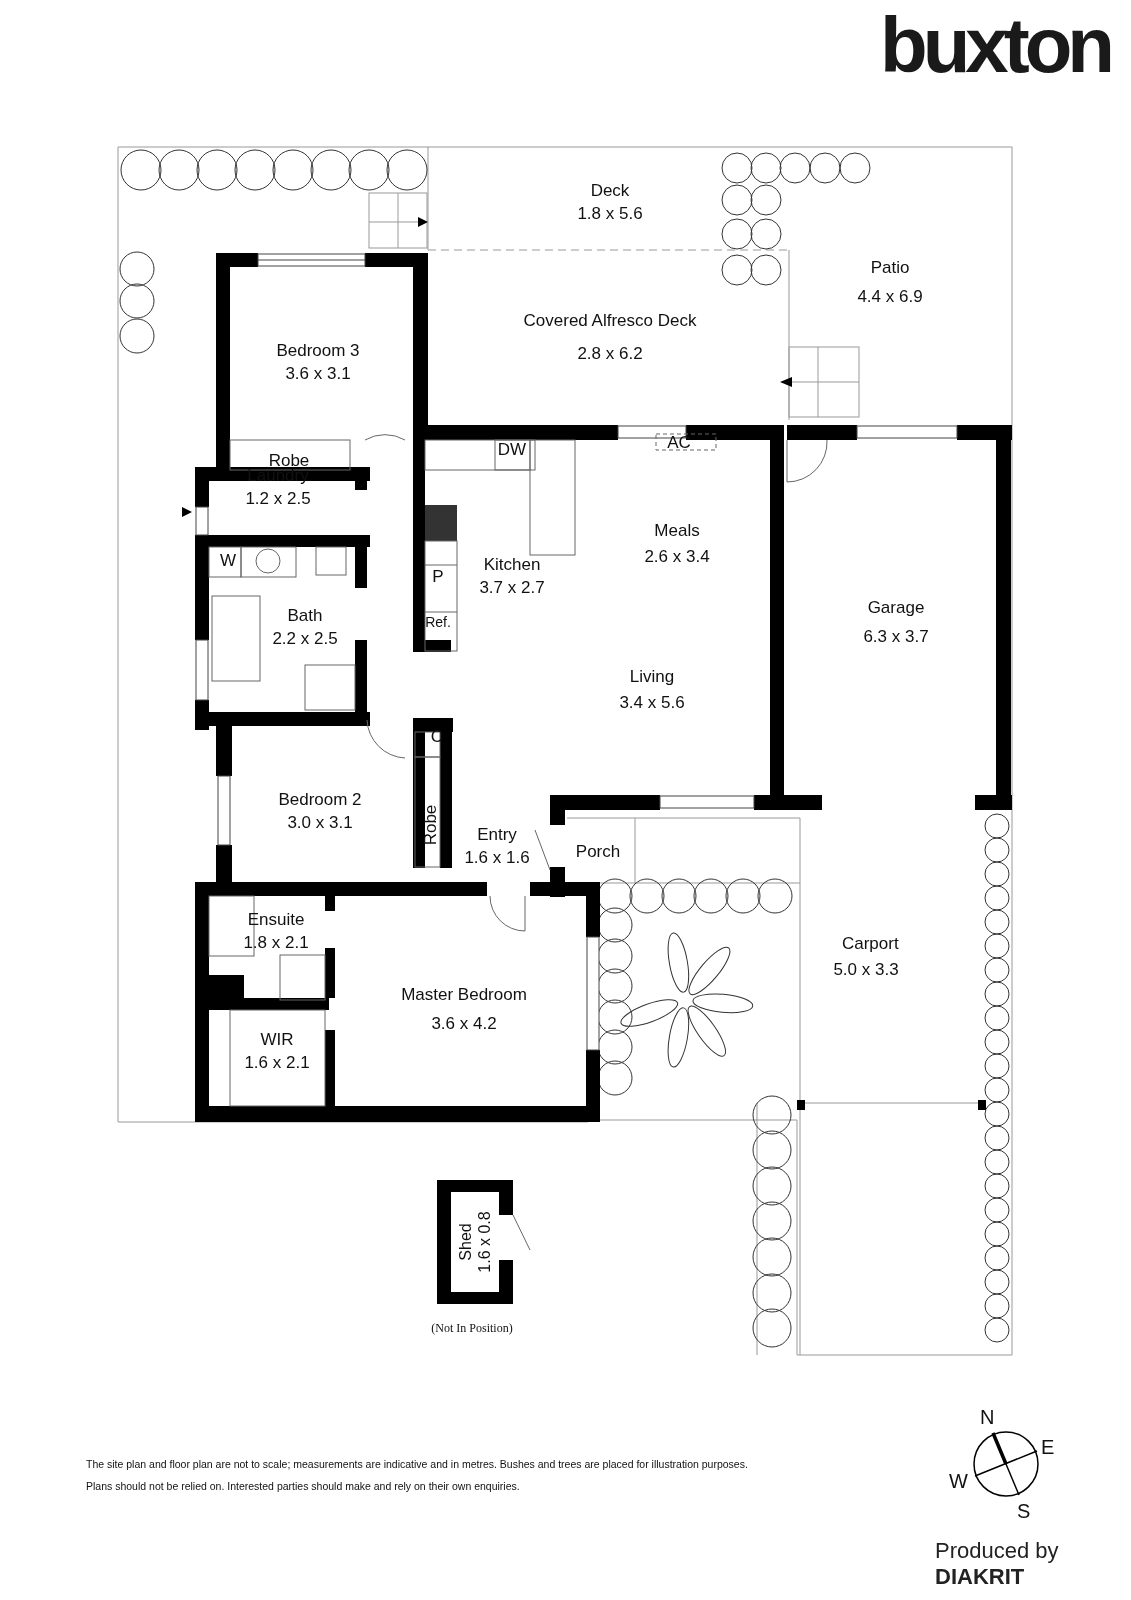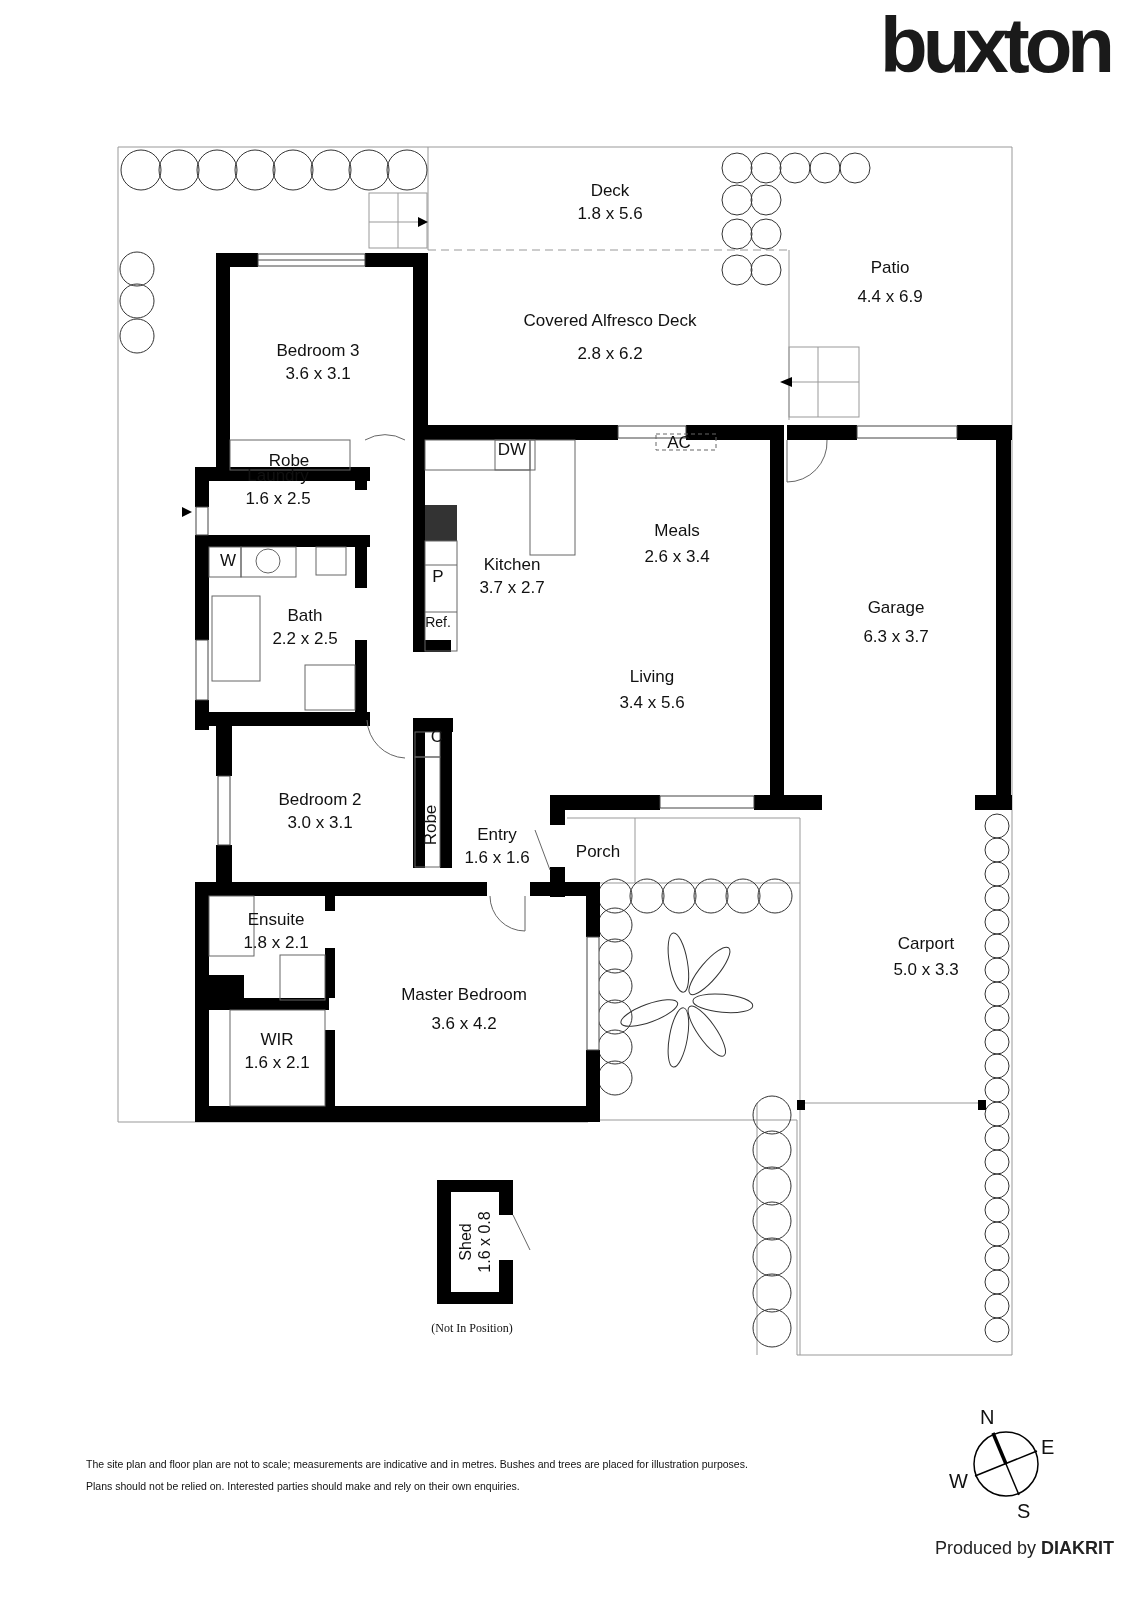--- a/index.html
+++ b/index.html
@@ -5,21 +5,21 @@
   html,body{margin:0;padding:0;background:#fff;}
   body{width:1131px;height:1600px;position:relative;overflow:hidden;font-family:"Liberation Sans",sans-serif;color:#111;}
   .abs{position:absolute;}
   .logo{left:880px;top:6px;font-family:"Liberation Sans",sans-serif;font-weight:bold;font-size:78px;letter-spacing:-5px;color:#1a1a1a;line-height:1;}
   svg.plan{position:absolute;left:0;top:0;}
   .lbl{position:absolute;text-align:center;font-size:17px;line-height:1.35;white-space:nowrap;transform:translate(-50%,-50%);}
   .lbl.small{font-size:16px;}
   .lbl.vert{transform:translate(-50%,-50%) rotate(-90deg);}
   .disclaimer{left:86px;font-size:10.5px;color:#111;}
   .compass-l{position:absolute;font-size:20px;}
-  .produced{left:935px;top:1538px;font-size:18px;color:#222;}
+  .produced{left:935px;top:1538px;font-size:22px;color:#222;}
   .produced b{font-weight:bold;}
   .notpos{font-size:12px;font-family:Liberation Serif, serif;}
 </style>
 </head>
 <body>
 
 <div class="abs logo">buxton</div>
 
 <svg class="plan" width="1131" height="1600" viewBox="0 0 1131 1600">
   <defs>
@@ -256,21 +256,21 @@
   </div>
 <div class="lbl" style="left:318px;top:363px;">
     <div>Bedroom 3</div>
     <div>3.6 x 3.1</div>
   </div>
 <div class="lbl" style="left:289px;top:461px;">
     <div>Robe</div>
   </div>
 <div class="lbl" style="left:278px;top:488px;text-align:center;">
     <div>Laundry</div>
-    <div>1.6 x 2.5</div>
+    <div>1.2 x 2.5</div>
   </div>
 <div class="lbl" style="left:305px;top:628px;">
     <div>Bath</div>
     <div>2.2 x 2.5</div>
   </div>
 <div class="lbl" style="left:512px;top:577px;">
     <div>Kitchen</div>
     <div>3.7 x 2.7</div>
   </div>
 <div class="lbl" style="left:677px;top:544px;">
@@ -304,21 +304,21 @@
     <div>1.8 x 2.1</div>
   </div>
 <div class="lbl" style="left:277px;top:1052px;">
     <div>WIR</div>
     <div>1.6 x 2.1</div>
   </div>
 <div class="lbl" style="left:464px;top:1010px;">
     <div>Master Bedroom</div>
     <div style="margin-top:6px">3.6 x 4.2</div>
   </div>
-<div class="lbl" style="left:926px;top:957px;">
+<div class="lbl" style="left:866px;top:957px;text-align:right;">
     <div>Carport</div>
     <div style="margin-top:3px">5.0 x 3.3</div>
   </div>
 <div class="lbl vert small" style="left:475px;top:1242px;line-height:1.2;">
     <div>Shed</div>
     <div>1.6 x 0.8</div>
   </div>
 
 <div class="lbl" style="left:512px;top:450px;">DW</div>
 <div class="lbl small" style="left:679px;top:443px;font-size:17px;">AC</div>

